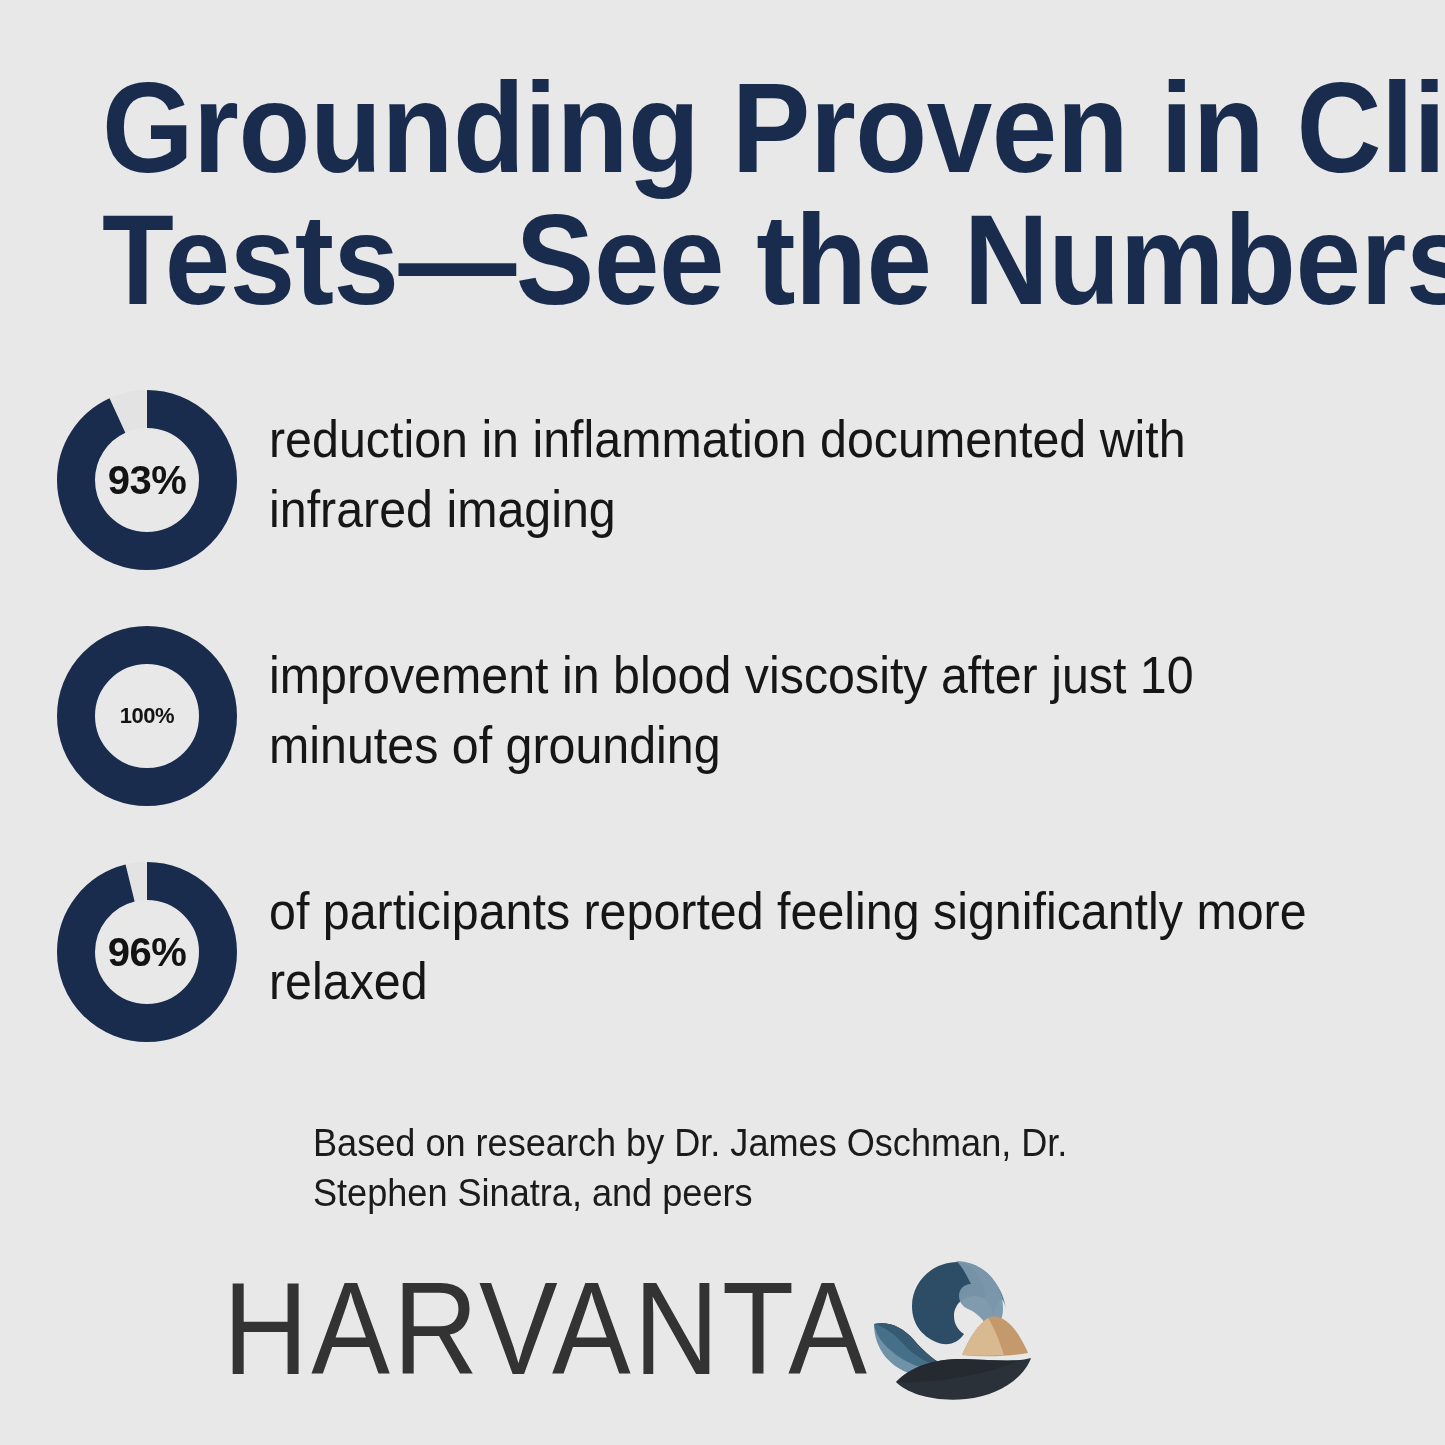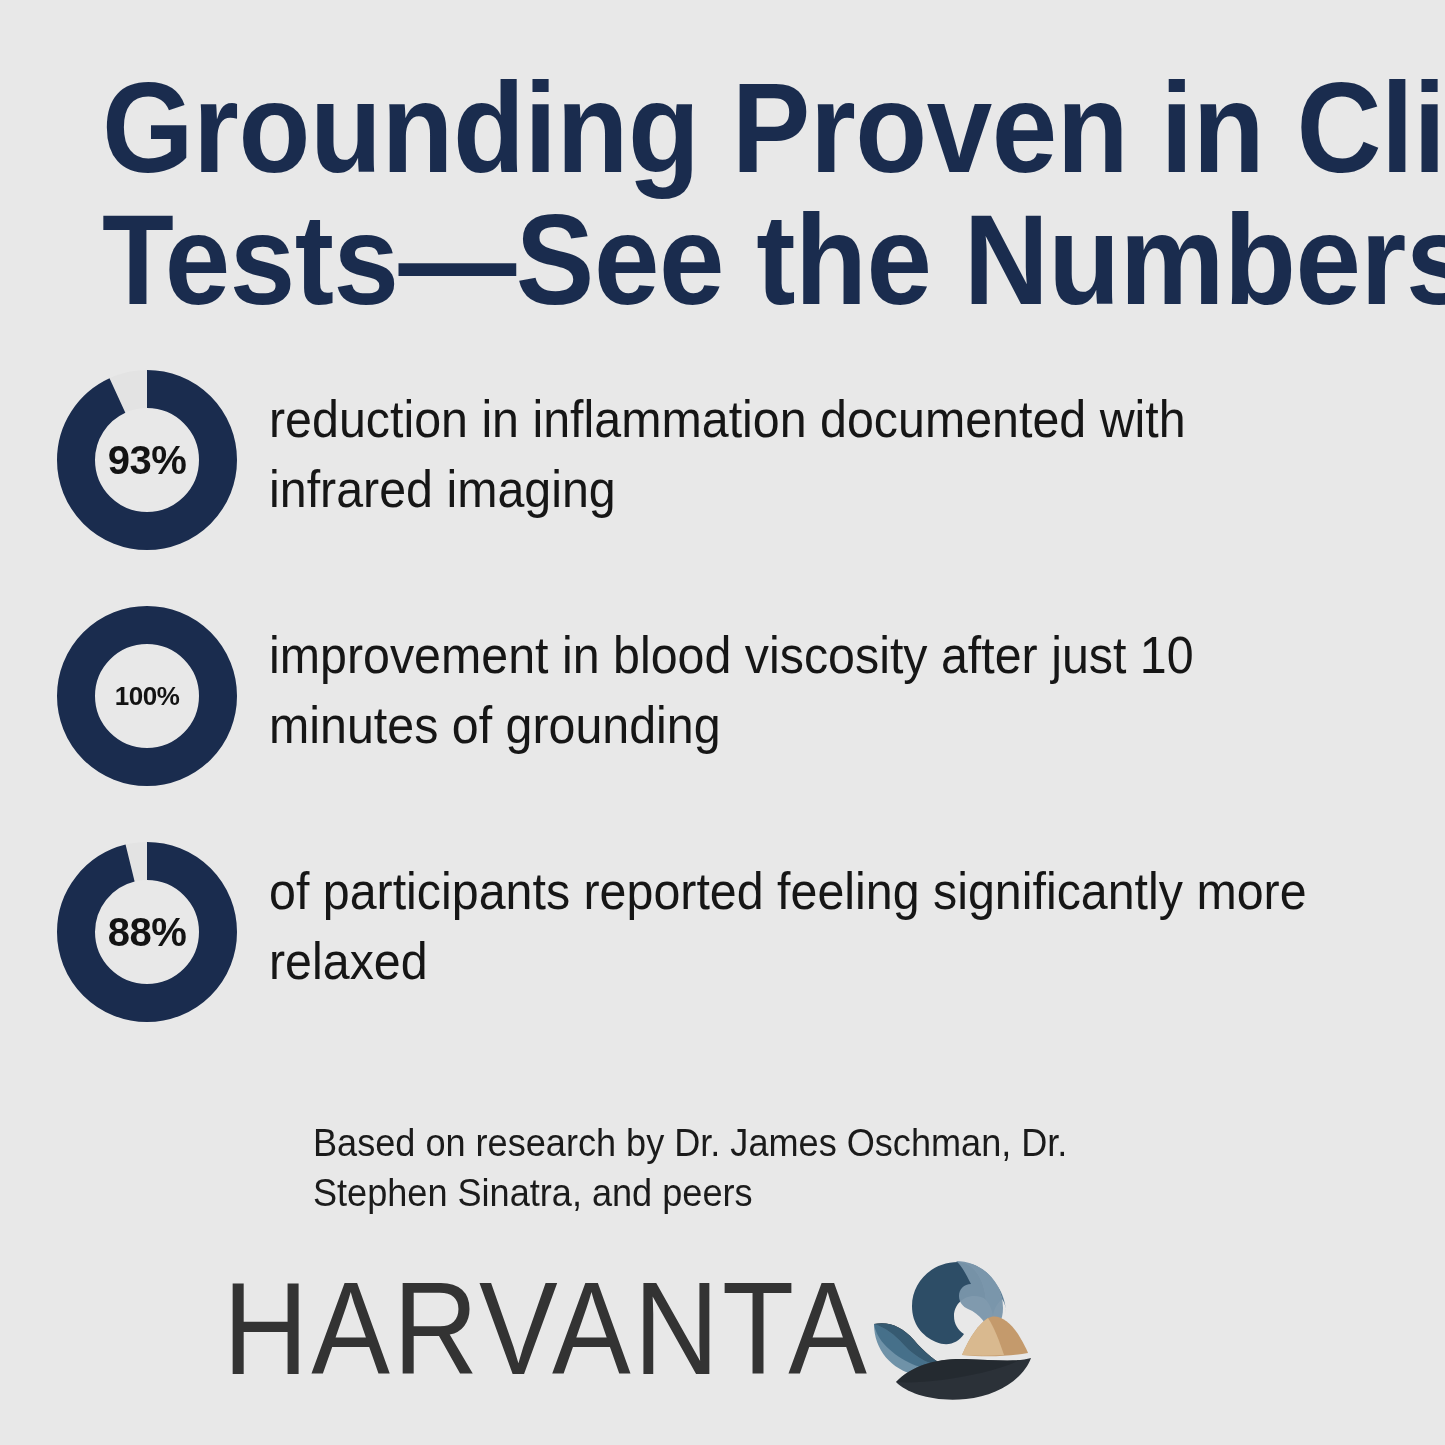--- a/index.html
+++ b/index.html
@@ -38,21 +38,21 @@
     line-height: 132px;
     letter-spacing: -0.5px;
     transform: scaleX(0.92);
     transform-origin: center center;
     white-space: nowrap;
   }
 
   
   .stats {
     position: absolute;
-    top: 370px;
+    top: 390px;
     left: 0;
     width: 1445px;
   }
   .stat-row {
     position: relative;
     display: flex;
     align-items: flex-start;
     height: 236px;
   }
   .donut-wrap {
@@ -77,21 +77,21 @@
     align-items: center;
     justify-content: center;
     font-family: "Liberation Sans", sans-serif;
     font-weight: bold;
     color: #131313;
     font-size: 40px;
     letter-spacing: -0.5px;
     pointer-events: none;
   }
   .donut-label.small {
-    font-size: 26px;
+    font-size: 22px;
   }
   .stat-text {
     margin-left: 32px;
     margin-top: 14px;
     max-width: 1120px;
     font-family: "Liberation Sans Narrow", "Liberation Sans", sans-serif;
     font-size: 52px;
     line-height: 70px;
     color: #161616;
     transform: scaleX(0.93);
@@ -174,21 +174,21 @@
       </div>
       <div class="stat-text">improvement in blood viscosity after just 10 minutes of grounding</div>
     </div>
 
     <div class="stat-row">
       <div class="donut-wrap">
         <svg class="donut-svg" viewBox="0 0 180 180">
           <circle cx="90" cy="90" r="71" fill="none" stroke="#e3e3e3" stroke-width="38"></circle>
           <circle class="donut-arc" cx="90" cy="90" r="71" fill="none" stroke="#1a2c4e" stroke-width="38" transform="rotate(-90 90 90)" stroke-dasharray="428.2619105373606 17.844246272390023"></circle>
         </svg>
-        <div class="donut-label">88%</div>
+        <div class="donut-label">96%</div>
       </div>
       <div class="stat-text">of participants reported feeling significantly more relaxed</div>
     </div>
 
   </div>
 
   <div class="footnote">
     <span>Based on research by Dr. James Oschman, Dr.</span>
     <span>Stephen Sinatra, and peers</span>
   </div>

